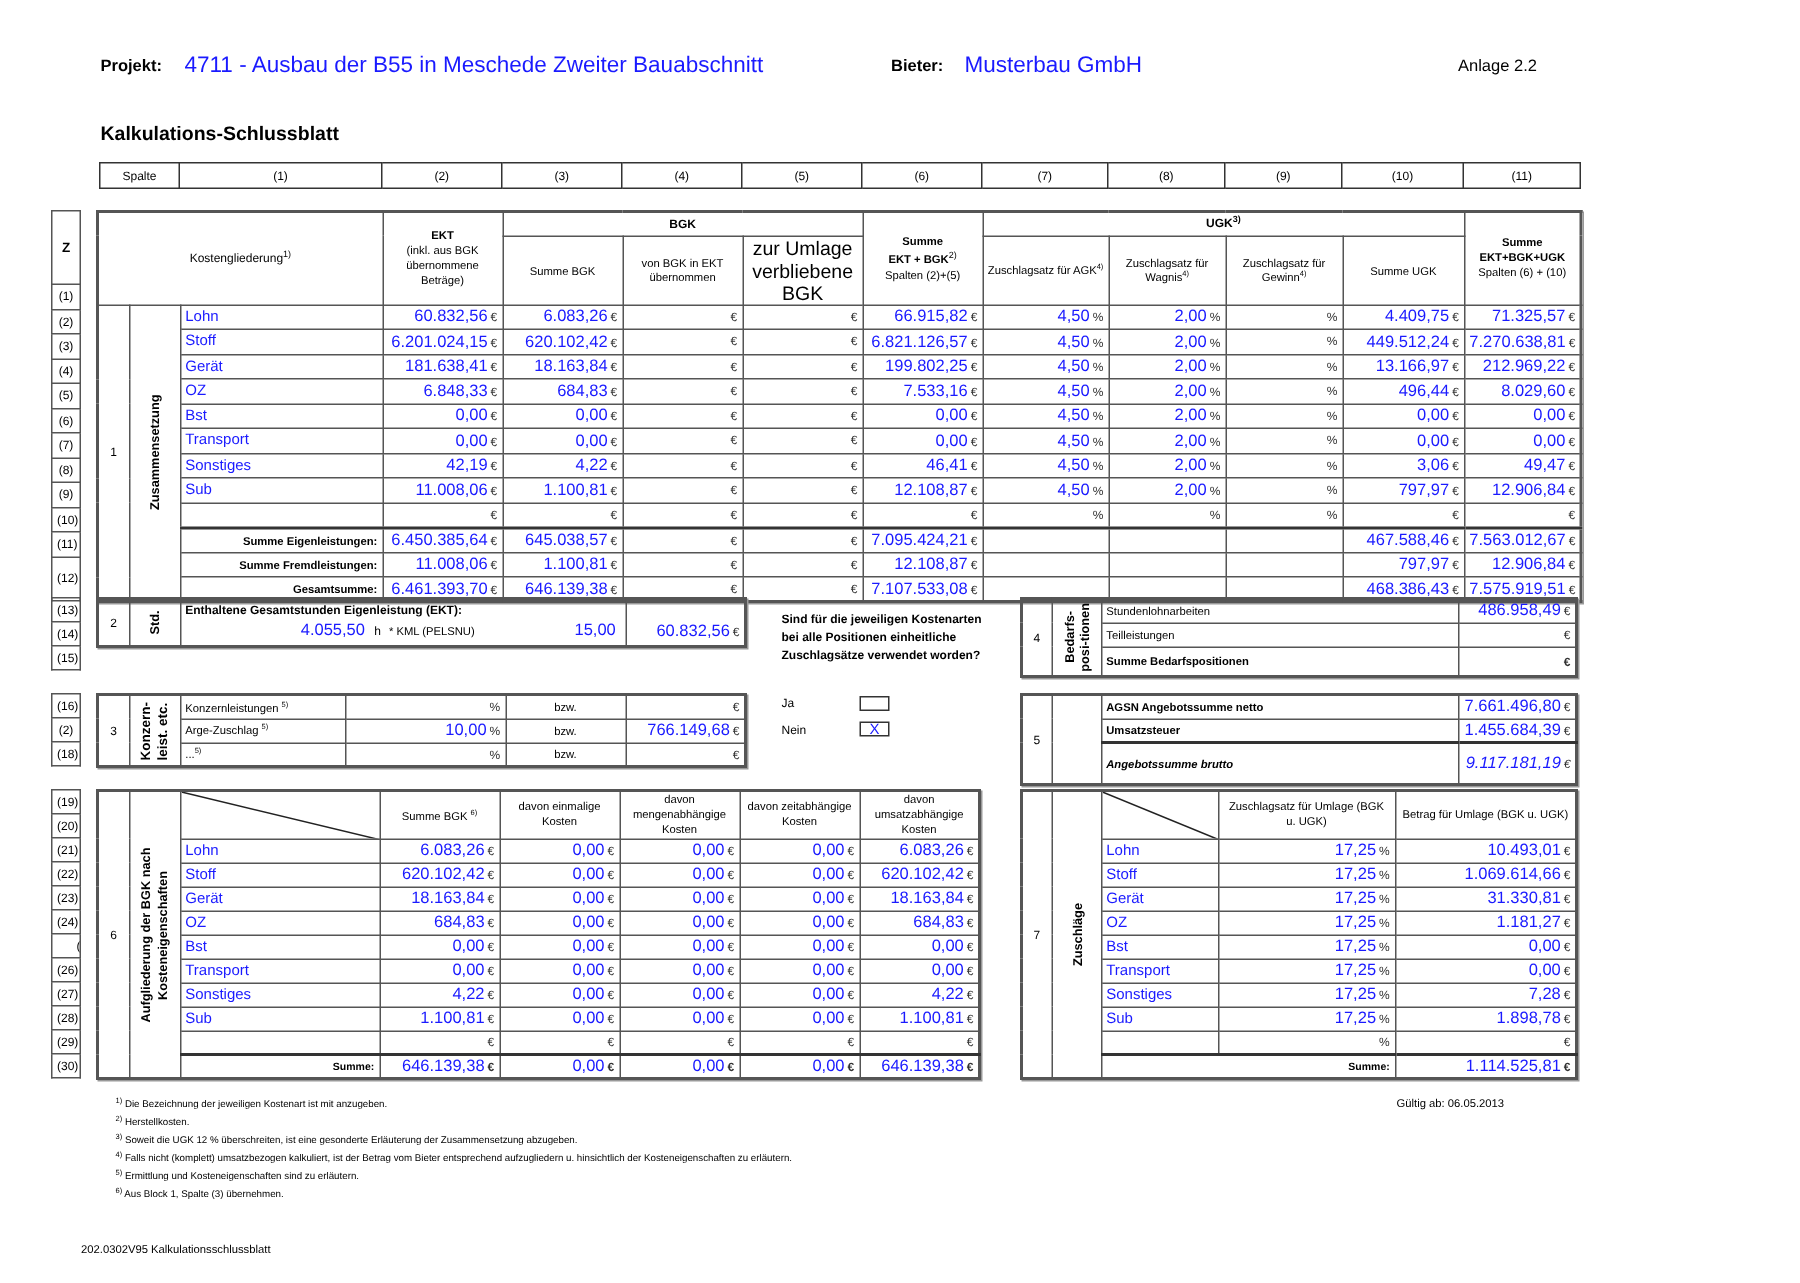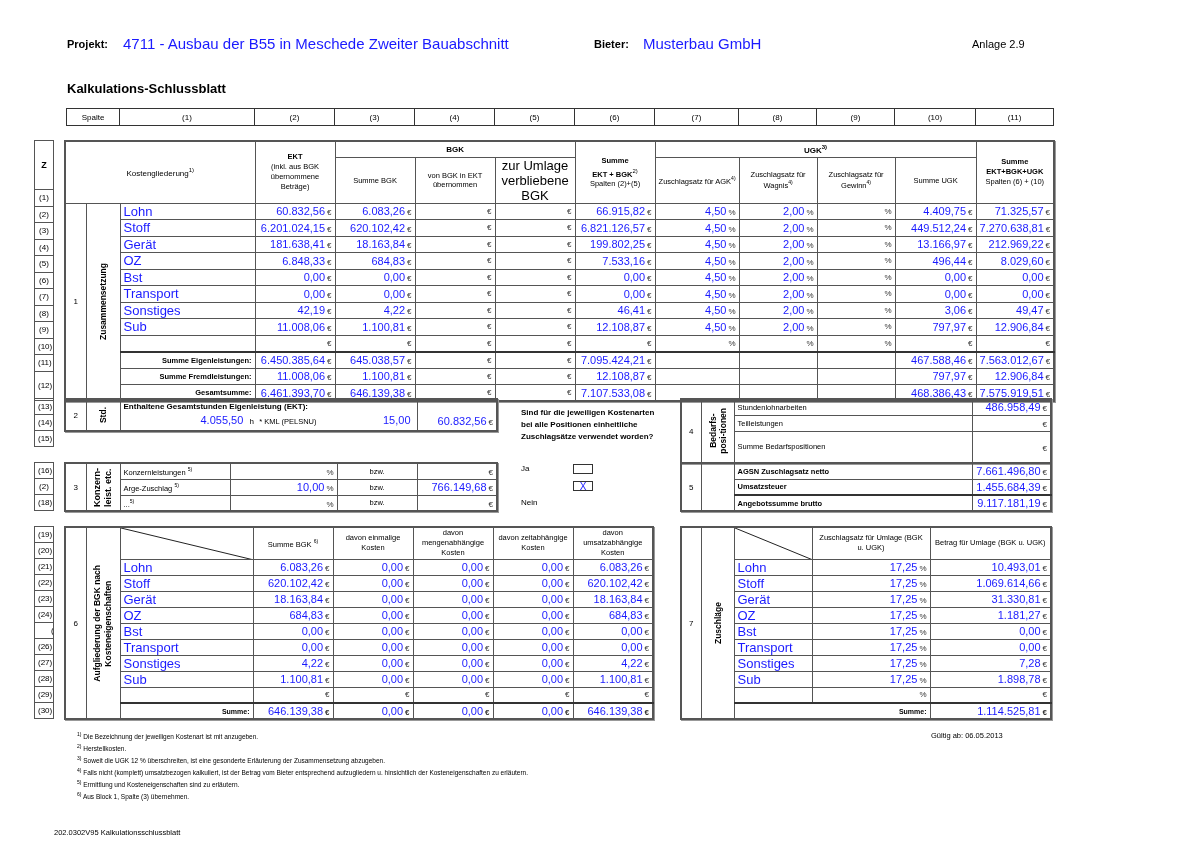--- a/index.html
+++ b/index.html
@@ -11,40 +11,40 @@
   .hdr-value { font-size: 15px; color: #1a1aff; }
   .title { font-weight: bold; font-size: 13px; }
   table { border-collapse: collapse; table-layout: fixed; }
   td { border: 1px solid #555; padding: 0 3px; font-size: 8px; height: 15.8px; white-space: nowrap; overflow: hidden; }
   .outer { border: 2px solid #555; box-shadow: 1px 1px 0 #999; }
   .r { text-align: right; }
   .c { text-align: center; }
   .b { font-weight: bold; }
   .num { color: #1a1aff; font-size: 11px; text-align: right; }
   .num .u { color: #333; font-size: 8px; margin-left: 2px; }
-  .lbl { color: #1a1aff; font-size: 13px; }
+  .lbl { color: #1a1aff; font-size: 10px; }
   .unit { color: #333; font-size: 8px; text-align: right; }
   .zcol td { font-size: 8px; text-align: center; border: 1px solid #555; }
   .vert { writing-mode: vertical-rl; transform: rotate(180deg); font-weight: bold; font-size: 8.5px; text-align: center; white-space: nowrap; }
   .vert2 { writing-mode: vertical-rl; transform: rotate(180deg); font-weight: bold; font-size: 9px; text-align: center; line-height: 11px; white-space: normal; }
   .thick-top td { border-top: 2px solid #333; }
   .footnotes div { font-size: 6.5px; height: 12px; line-height: 12px; }
   .footnotes sup { font-size: 5px; }
   .chk { display: inline-block; width: 20px; height: 10px; border: 1px solid #333; text-align: center; font-size: 10px; line-height: 9px; color: #1a1aff; vertical-align: middle; }
   .diag { position: relative; }
   .diag svg { position: absolute; left: 0; top: 0; }
 </style>
 </head>
 <body>
 
 <div class="abs hdr-label" style="left:67px;top:38px;">Projekt:</div>
 <div class="abs hdr-value" style="left:123px;top:35px;">4711 - Ausbau der B55 in Meschede Zweiter Bauabschnitt</div>
 <div class="abs hdr-label" style="left:594px;top:38px;">Bieter:</div>
 <div class="abs hdr-value" style="left:643px;top:35px;">Musterbau GmbH</div>
-<div class="abs" style="left:972px;top:38px;font-size:11px;">Anlage 2.9</div>
+<div class="abs" style="left:972px;top:38px;font-size:11px;">Anlage 2.2</div>
 <div class="abs title" style="left:67px;top:81px;">Kalkulations-Schlussblatt</div>
 
 <table class="abs" style="left:66px;top:108px;width:983px;">
   <tbody>
       <tr style="height:17px;">
     <td class="c" style="width:53px;border:1px solid #333;">Spalte</td>
     <td class="c" style="width:135px;border:1px solid #333;">(1)</td>
     <td class="c" style="width:80px;border:1px solid #333;">(2)</td>
     <td class="c" style="width:80px;border:1px solid #333;">(3)</td>
     <td class="c" style="width:80px;border:1px solid #333;">(4)</td>
@@ -340,21 +340,21 @@
       <div class="blue" style="position:absolute;right:6px;top:14px;font-size:11px;">15,00</div>
     </td>
     <td class="num" style="vertical-align:bottom;padding-bottom:3px;"><span>60.832,56</span><span class="u">€</span></td>
   </tr>
 </tbody>
   </table>
 
 <div class="abs b" style="left:521px;top:407px;width:140px;font-size:8px;line-height:12px;">Sind für die jeweiligen Kostenarten bei alle Positionen einheitliche Zuschlagsätze verwendet worden?</div>
 <div class="abs" style="left:521px;top:464px;font-size:8px;">Ja</div>
 <div class="abs chk" style="left:573px;top:464px;"></div>
-<div class="abs" style="left:521px;top:482px;font-size:8px;margin-top:16px;">Nein</div>
+<div class="abs" style="left:521px;top:482px;font-size:8px;">Nein</div>
 <div class="abs chk" style="left:573px;top:481px;">X</div>
 
 <table class="abs zcol" style="left:34px;top:462px;width:20px;">
   <tbody>
       <tr>
         <td style="height:16px;">(16)</td>
       </tr>
   <tr>
         <td style="height:16px;">(2)</td>
       </tr>
@@ -412,46 +412,46 @@
     <td rowspan="3" style="padding:0;">
           <div class="vert2" style="margin:auto;font-size:8.5px;line-height:10px;"><span>Bedarfs-</span><br><span>posi-tionen</span></div>
         </td>
     <td style="font-size:7.5px;">Stundenlohnarbeiten</td>
     <td class="num"><span>486.958,49</span><span class="u">€</span></td>
   </tr>
   <tr style="height:16px;">
     <td style="font-size:7.5px;">Teilleistungen</td>
     <td class="num"><span></span><span class="u">€</span></td>
   </tr>
-  <tr style="height:32px;">
+  <tr style="height:20px;font-weight:bold;">
     <td style="font-size:7.5px;">Summe Bedarfspositionen</td>
     <td class="num"><span></span><span class="u">€</span></td>
   </tr>
 </tbody>
   </table>
 
 <table class="abs outer" style="left:680px;top:462px;width:370px;">
   <colgroup>
       <col style="width:20px">
       <col style="width:33px">
       <col style="width:238px">
       <col style="width:79px">
     </colgroup>
   <tbody>
       <tr style="height:16px;">
     <td rowspan="3" class="c" style="font-size:8px;">5</td>
     <td rowspan="3"></td>
-    <td class="b" style="font-size:7.5px;">AGSN Zuschlagsatz netto</td>
+    <td class="b" style="font-size:7.5px;">AGSN Angebotssumme netto</td>
     <td class="num"><span>7.661.496,80</span><span class="u">€</span></td>
   </tr>
   <tr style="height:16px;">
     <td class="b" style="font-size:7.5px;">Umsatzsteuer</td>
     <td class="num"><span>1.455.684,39</span><span class="u">€</span></td>
   </tr>
-  <tr style="height:16px;">
+  <tr style="height:28px;font-style:italic;">
     <td class="b" style="font-size:7.5px;border-top:2px solid #333;">Angebotssumme brutto</td>
     <td class="num" style="border-top:2px solid #333;"><span>9.117.181,19</span><span class="u">€</span></td>
   </tr>
 </tbody>
   </table>
 
 <table class="abs zcol" style="left:34px;top:526px;width:20px;">
   <tbody>
       <tr>
         <td style="height:16px;">(19)</td>

